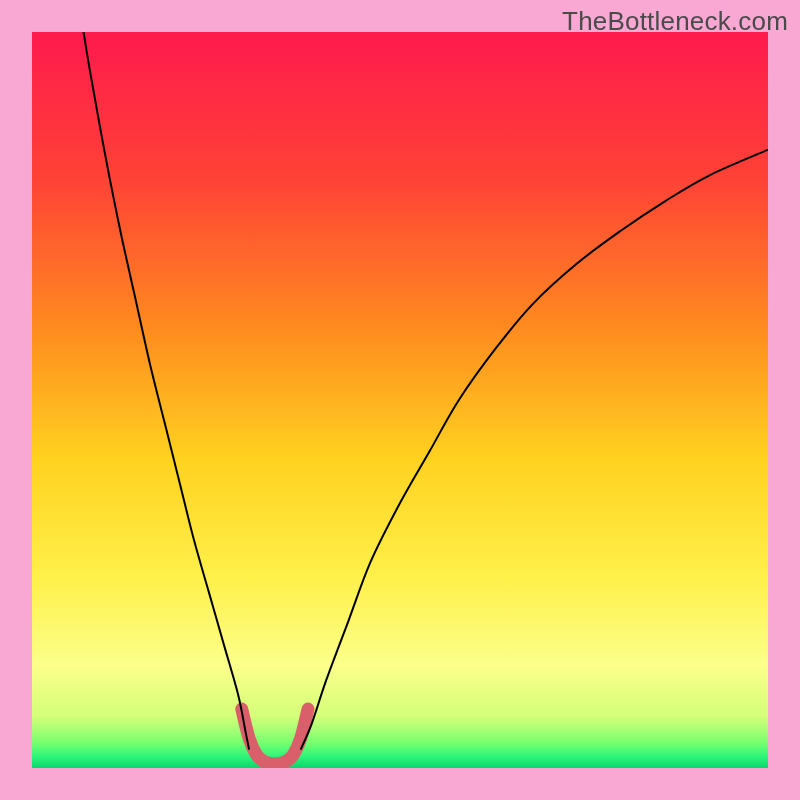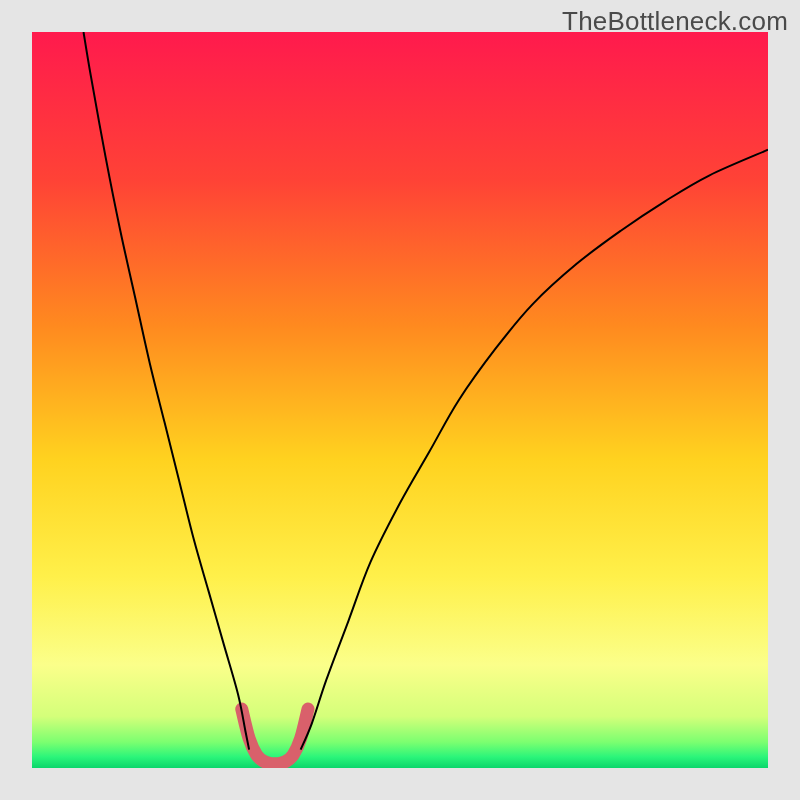--- a/index.html
+++ b/index.html
@@ -10,21 +10,21 @@
     background: #000;
     overflow: hidden;
     font-family: Arial, Helvetica, sans-serif;
   }
   .frame {
     position: absolute;
     left: 0;
     top: 0;
     width: 800px;
     height: 800px;
-    background: #e5e5e5;
+    background: #f9a8d4;
   }
   .watermark {
     position: absolute;
     top: 6px;
     right: 12px;
     color: #4a4a4a;
     font-size: 26px;
     font-weight: 400;
     letter-spacing: 0.2px;
     user-select: none;

